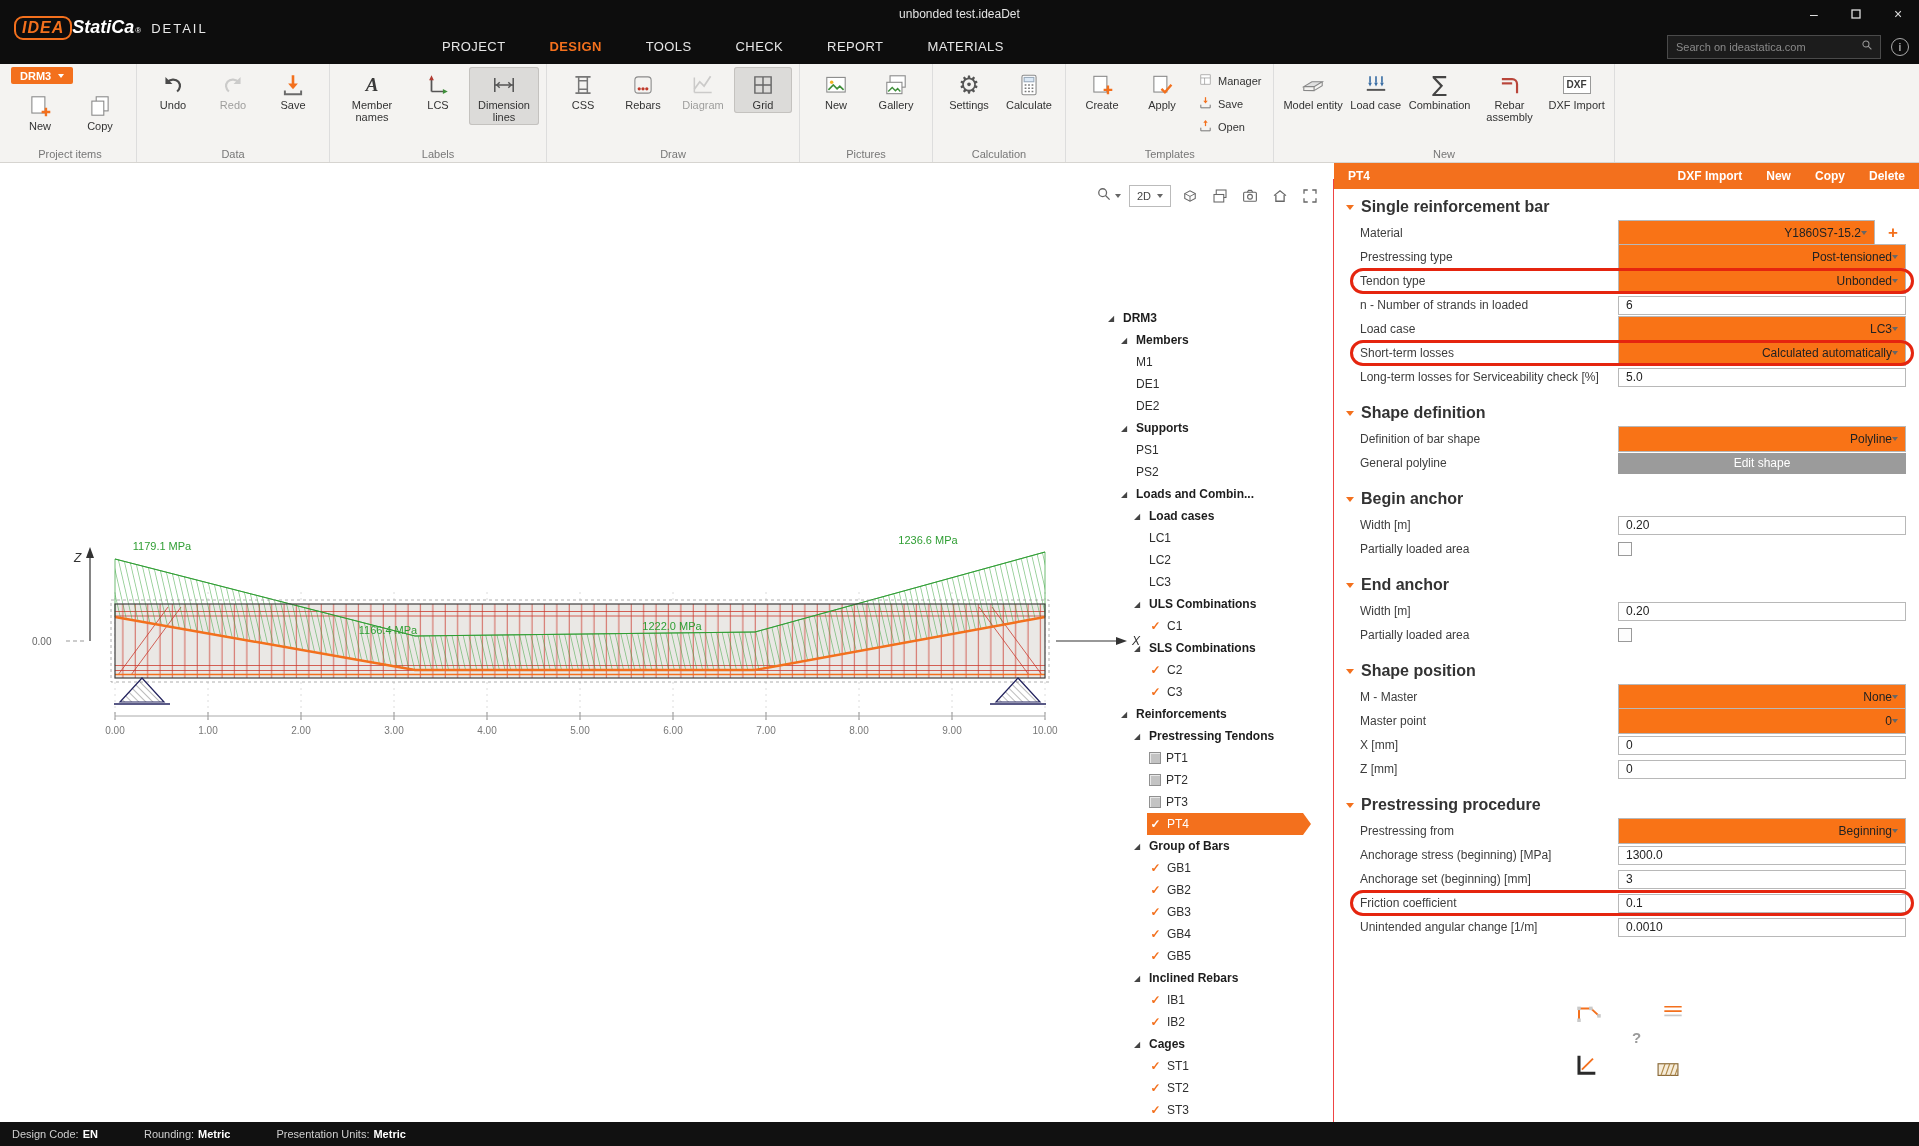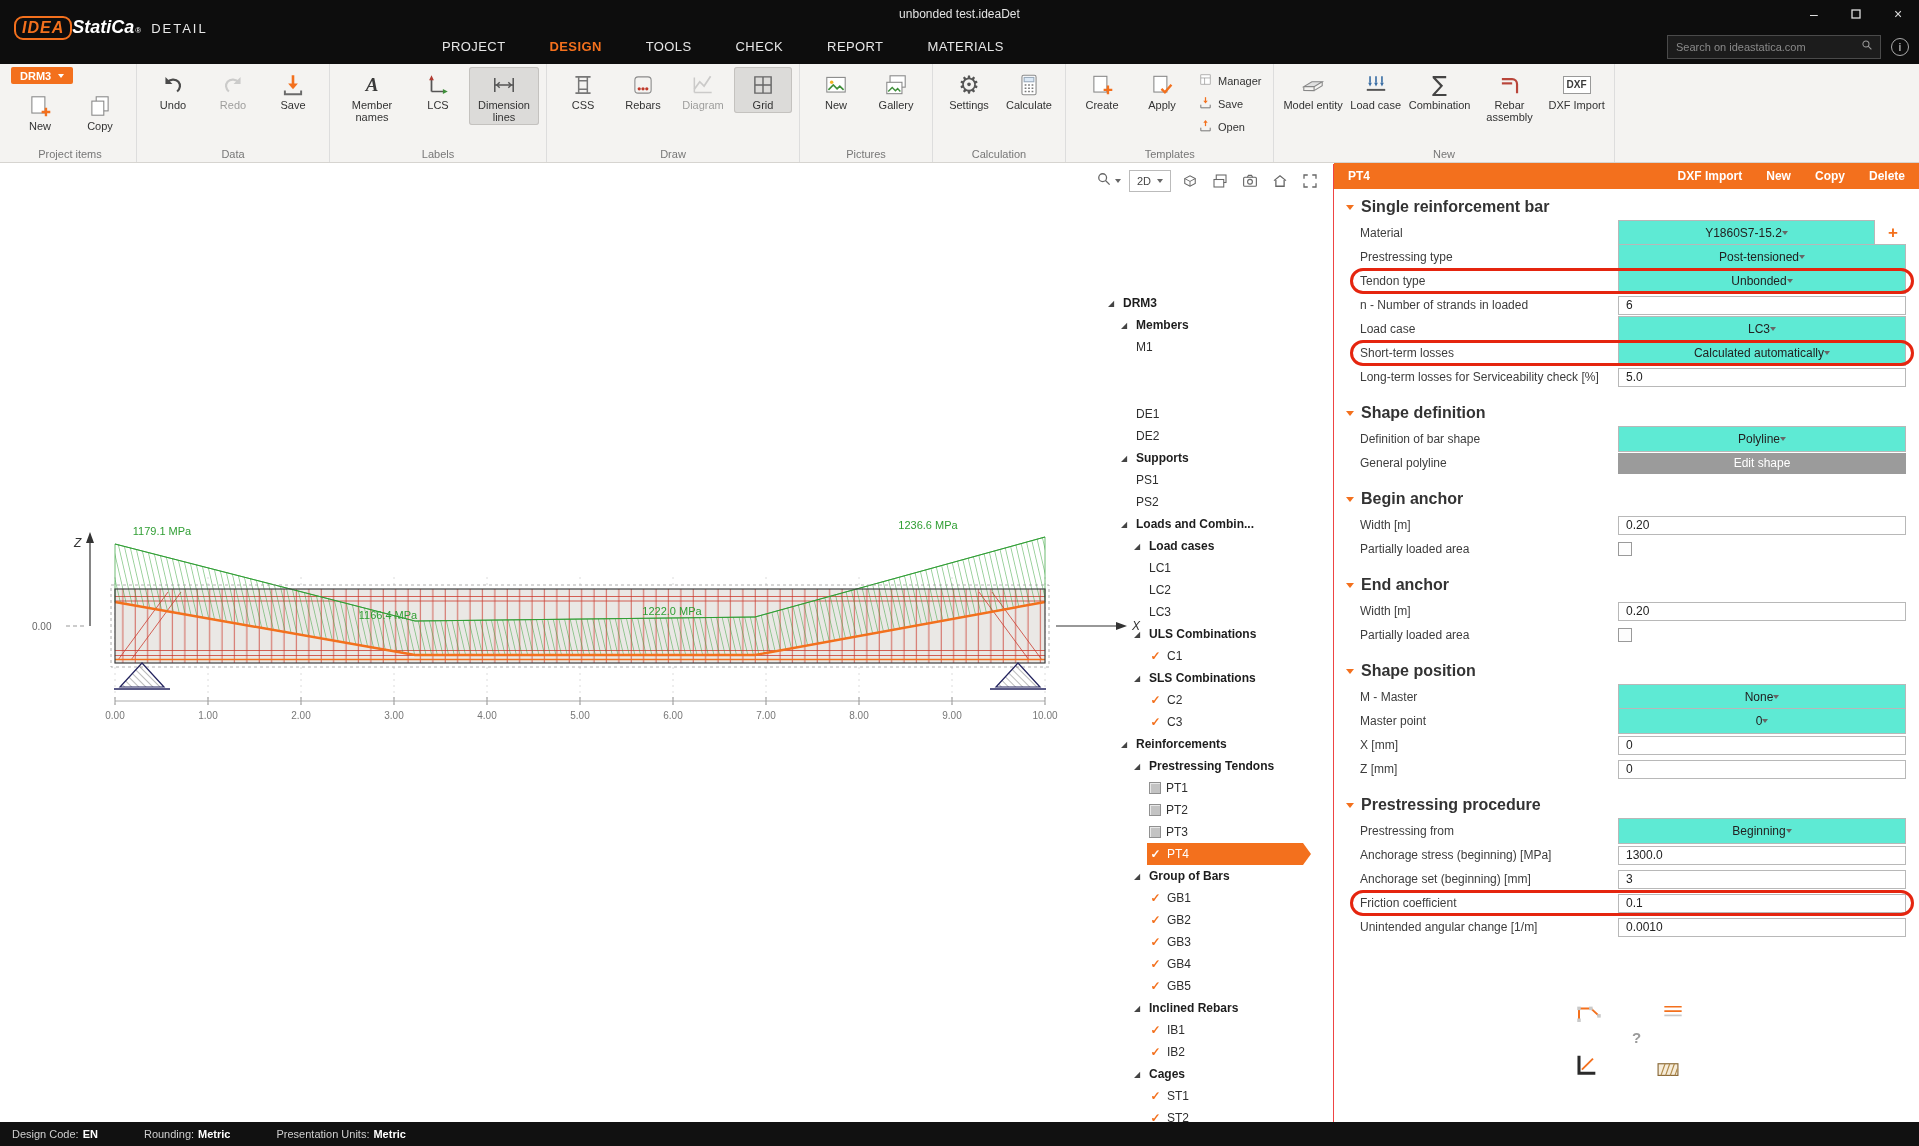--- a/index.html
+++ b/index.html
@@ -36,21 +36,21 @@
   .rbtn{min-width:54px;max-width:66px;display:flex;flex-direction:column;align-items:center;padding:4px 2px 2px;border-radius:3px;cursor:pointer}
   .rbtn .ricon{height:28px;display:flex;align-items:center;justify-content:center}
   .rbtn .rlabel{font-size:11px;line-height:12px;text-align:center;color:#333}
   .rbtn.dis{opacity:.45}
   .rbtn.act{background:#dcdbd9;box-shadow:inset 0 0 0 1px #c4c2bf}
   .cico{font-size:22px;color:#555;line-height:1;font-family:"DejaVu Sans",sans-serif}
   .smallcol{display:flex;flex-direction:column;justify-content:flex-start;gap:6px;padding:5px 5px}
   .sbtn{display:flex;align-items:center;gap:5px;font-size:11px;color:#333;cursor:pointer;white-space:nowrap}
   
   #main{position:absolute;top:163px;left:0;right:0;bottom:24px}
-  #canvas{position:absolute;left:0;top:1px;width:1333px;height:100%;background:#fff;border-right:2px solid #ef4444;overflow:hidden}
+  #canvas{position:absolute;left:0;top:16px;width:1333px;height:100%;background:#fff;border-right:2px solid #ef4444;overflow:hidden}
   #canvas-toolbar{position:absolute;top:6px;right:12px;display:flex;align-items:center;gap:8px;z-index:5}
   .ct-zoom{display:flex;align-items:center;gap:2px;cursor:pointer}
   .ct-2d{border:1px solid #bbb;background:#fff;height:20px;display:flex;align-items:center;gap:6px;padding:0 7px;font-size:11px;color:#444;cursor:pointer}
   .ct-btn{width:22px;height:22px;display:flex;align-items:center;justify-content:center;cursor:pointer}
   .caret{width:0;height:0;border-left:3.5px solid transparent;border-right:3.5px solid transparent;border-top:4px solid #666}
   #diagram{position:absolute;left:30px;top:265px}
   .axis-t{font-size:12px;fill:#333;font-style:italic;font-family:"Liberation Sans",sans-serif}
   .small-t{font-size:10px;fill:#666;font-family:"Liberation Sans",sans-serif}
   .ruler-t{font-size:10px;fill:#777;font-family:"Liberation Sans",sans-serif}
   .stress-t{font-size:11px;fill:#2f9e33;font-family:"Liberation Sans",sans-serif}
@@ -74,21 +74,21 @@
   #prop-actions span{margin-left:24px;font-size:12px;font-weight:bold;cursor:pointer}
   #prop-body{position:relative;padding-top:2px}
   .psec{height:28px;display:flex;align-items:center;gap:7px;padding-left:12px;margin-top:10px;cursor:pointer}
   .psec.first{margin-top:2px}
   .schev{width:0;height:0;border-left:4px solid transparent;border-right:4px solid transparent;border-top:5px solid #f3701d}
   .stitle{font-weight:bold;font-size:16px;color:#333}
   .prow{position:relative;height:24px;display:flex;align-items:center;padding-left:26px}
   .plabel{font-size:12px;color:#3d3d3d;white-space:nowrap}
   .ctrl{position:absolute;left:calc(100% - 301px);width:288px;box-sizing:border-box}
   .ctrl.narrow{width:257px}
-  .dd{background:#5eead4;border:1px solid #b8b8b8;display:flex;align-items:center;justify-content:center;padding:12px 7px;font-size:12px;color:#222;height:19px;cursor:pointer}
+  .dd{background:#f97316;border:1px solid #b8b8b8;display:flex;align-items:center;justify-content:flex-end;padding:12px 7px;font-size:12px;color:#222;height:19px;cursor:pointer}
   .inp{background:#fff;border:1px solid #b8b8b8;display:flex;align-items:center;padding:0 7px;font-size:12px;color:#222;height:19px;cursor:text}
   .gbtn{background:#9b9b9b;color:#fff;font-size:12px;height:21px;display:flex;align-items:center;justify-content:center;cursor:pointer}
   .pcheck{position:absolute;left:calc(100% - 301px);width:12px;height:12px;background:#fdfdfd;border:1px solid #9a9a9a;cursor:pointer}
   .plusbtn{position:absolute;left:calc(100% - 36px);width:20px;height:20px;color:#f3701d;font-size:17px;font-weight:bold;display:flex;align-items:center;justify-content:center;cursor:pointer}
   .hlbox{position:absolute;left:16px;right:5px;top:-1px;bottom:-1px;border:3px solid #e5250f;border-radius:13px;pointer-events:none}
   #prop-foot{position:absolute;left:0;top:830px;right:0;height:130px}
   .fi{position:absolute}
   .fi0{left:240px;top:6px}.fi1{left:326px;top:4px}.fi2{left:298px;top:36px}.fi3{left:238px;top:58px}.fi4{left:320px;top:62px}
   
   #statusbar{position:absolute;left:0;right:0;bottom:0;height:24px;background:#111;display:flex;align-items:center;gap:46px;padding-left:12px}
@@ -560,21 +560,21 @@
           <span class="tarrow">◢</span>
           <span class="wrap">
             <span class="tlabel tbold">Members</span>
           </span>
         </div>
         <div class="trow" style="padding-left: 28px;">
           <span class="wrap">
             <span class="tlabel">M1</span>
           </span>
         </div>
-        <div class="trow" style="padding-left: 28px; margin-top: 45px;">
+        <div class="trow" style="padding-left: 28px;">
           <span class="wrap">
             <span class="tlabel">DE1</span>
           </span>
         </div>
         <div class="trow" style="padding-left: 28px;">
           <span class="wrap">
             <span class="tlabel">DE2</span>
           </span>
         </div>
         <div class="trow" style="padding-left: 15px;">

